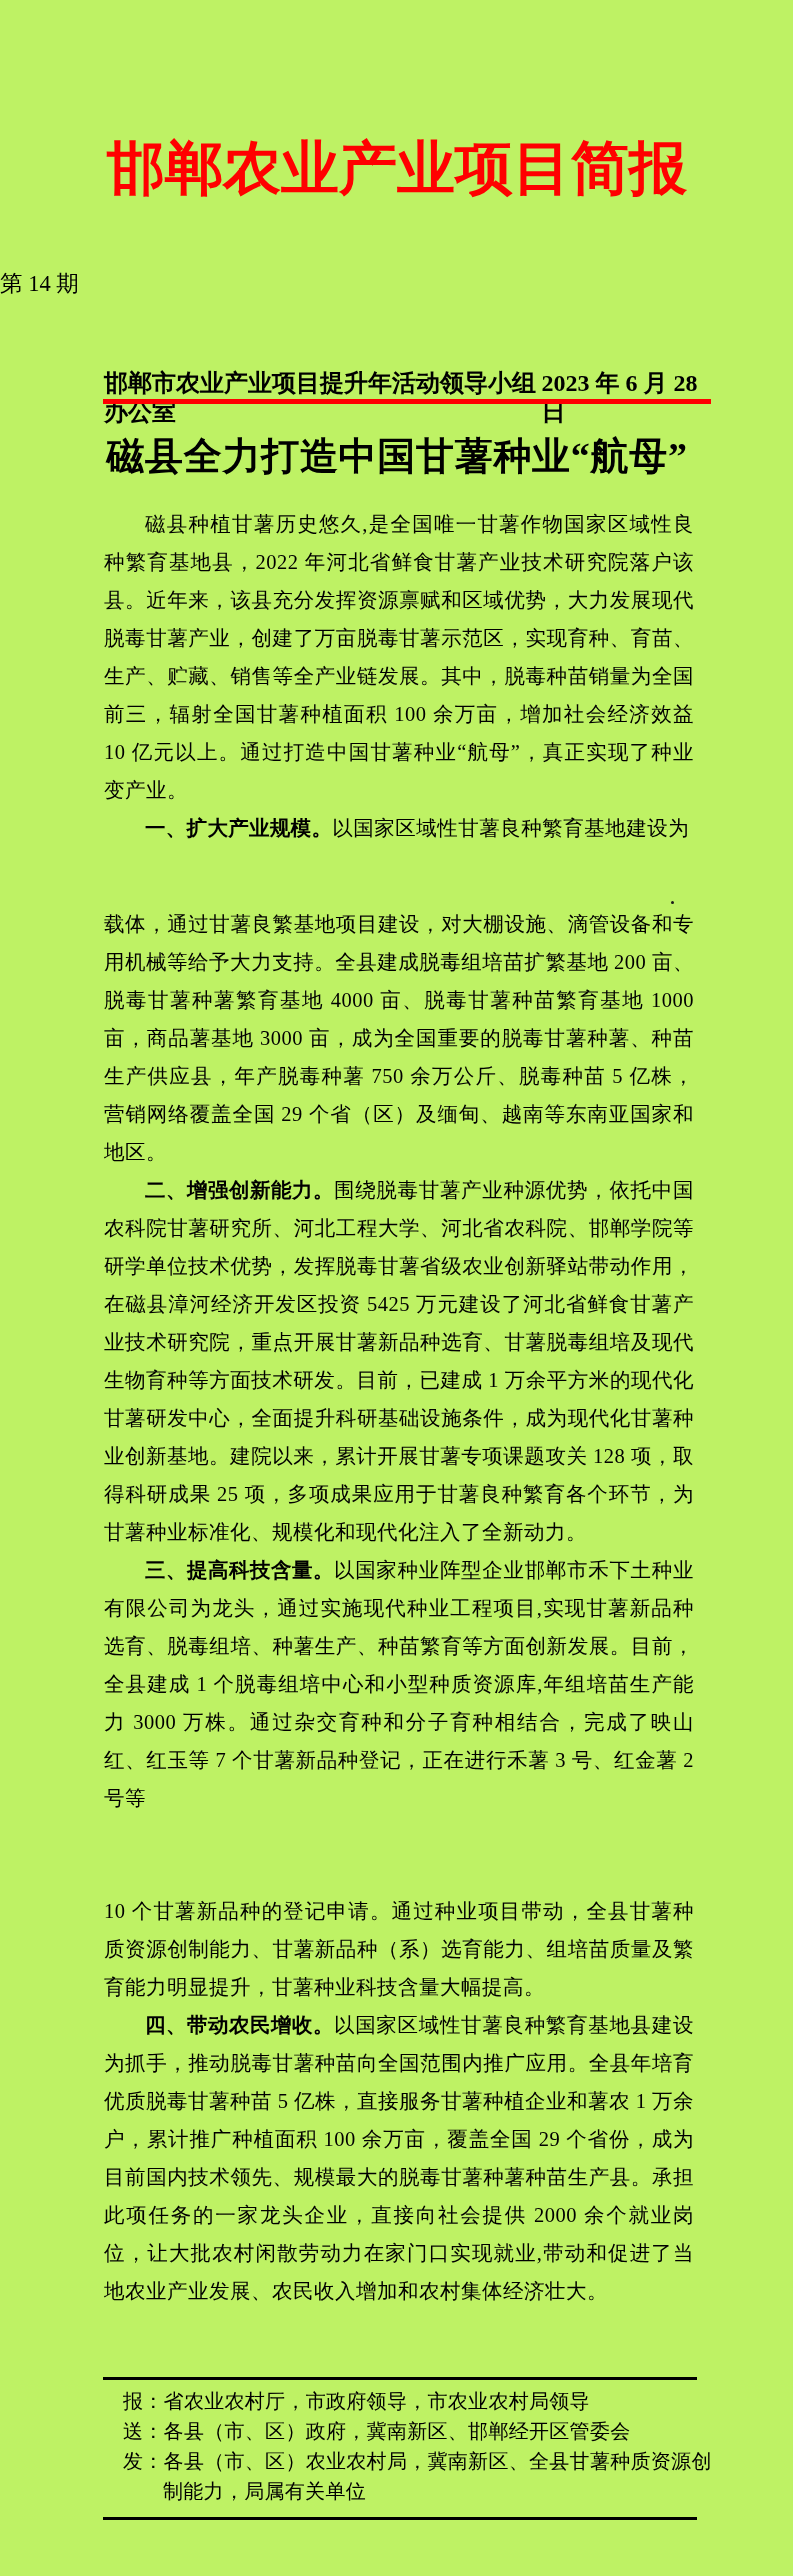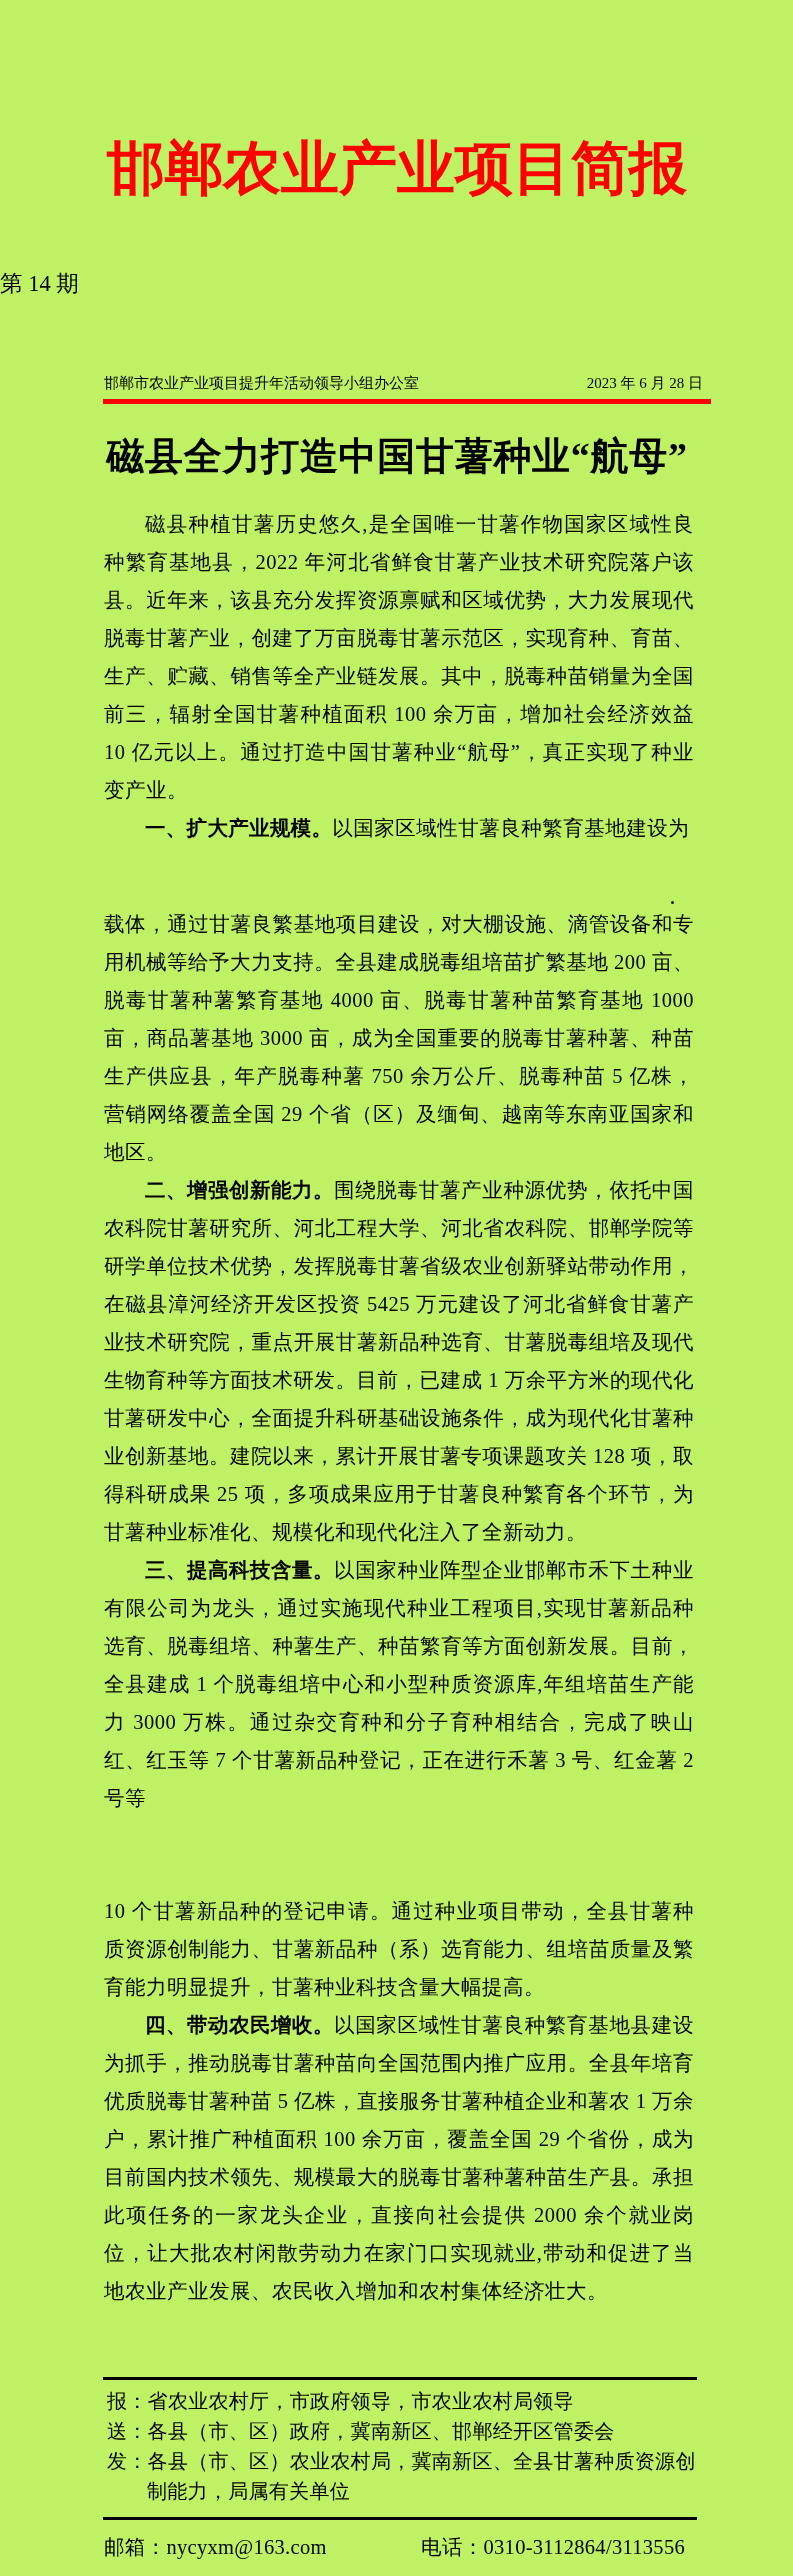--- a/index.html
+++ b/index.html
@@ -32,23 +32,23 @@
     font-size: 22.5px;
     line-height: 29px;
     color: #000000;
   }
   .issuer-row {
     position: absolute;
     top: 369px; left: 104px; width: 599px;
     display: flex;
     justify-content: space-between;
     align-items: baseline;
-    font-size: 15px;
+    font-size: 24px;
     line-height: 29px;
-    font-weight: normal;
+    font-weight: bold;
   }
   .red-rule {
     position: absolute;
     top: 399px; left: 103px;
     width: 608px; height: 4.6px;
     background: #ff0000;
   }
   .article-title {
     position: absolute;
     top: 438px; left: 0; width: 100%;
@@ -85,21 +85,21 @@
   }
   .footer-rule-top, .footer-rule-bottom {
     position: absolute;
     left: 103px; width: 594px; height: 3.3px;
     background: #000000;
   }
   .footer-rule-top { top: 2377px; }
   .footer-rule-bottom { top: 2517px; }
   .dispatch-block {
     position: absolute;
-    top: 2386px; left: 107px; width: 594px;
+    top: 2386px; left: 123px; width: 594px;
     font-size: 20px;
     line-height: 30px;
     letter-spacing: 0.3px;
     color: #000000;
   }
   .dispatch-block p {
     margin: 0;
     padding-left: 2em;
     text-indent: -2em;
   }
@@ -157,19 +157,15 @@
   <div class="footer-rule-top"></div>
 
   <div class="dispatch-block">
     <p><span>报：</span><span>省农业农村厅，市政府领导，市农业农村局领导</span></p>
     <p><span>送：</span><span>各县（市、区）政府，冀南新区、邯郸经开区管委会</span></p>
     <p><span>发：</span><span>各县（市、区）农业农村局，冀南新区、全县甘薯种质资源创制能力，局属有关单位</span></p>
   </div>
 
   <div class="footer-rule-bottom"></div>
 
-  <div class="contact-row">
-    <span class="contact-item"><span>邮箱：</span><span>nycyxm@163.com</span></span>
-    <span class="contact-item"><span>电话：</span><span>0310-3112864/3113556</span></span>
-  </div>
 
 </div>
 
 
 </body></html>

